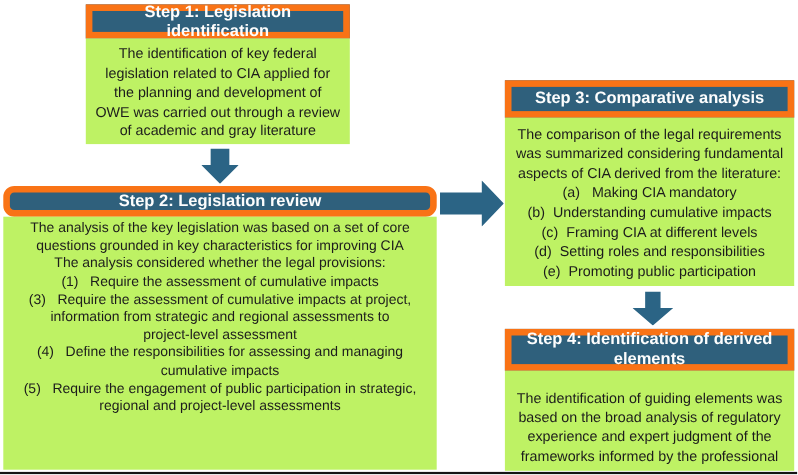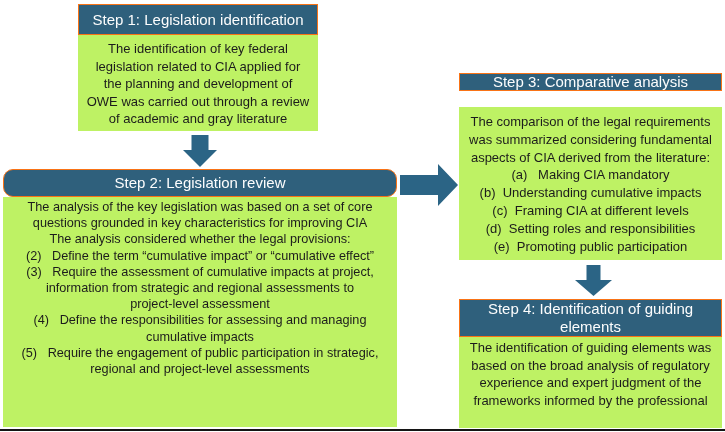--- a/index.html
+++ b/index.html
@@ -4,46 +4,46 @@
 <style>
   html,body{margin:0;padding:0;background:#ffffff;}
   .canvas{
     position:relative;width:725px;height:432px;background:#ffffff;
     font-family:"Liberation Sans",sans-serif;color:#1c1c1c;overflow:hidden;
   }
   .box{position:absolute;}
   .hdr{
     position:absolute;left:0;right:0;top:0;
     background:#2f607c;color:#fdfdfd;
-    border:1px solid #f97316;box-sizing:border-box;
+    border:6px solid #f97316;box-sizing:border-box;
     display:flex;align-items:center;justify-content:center;
-    text-align:center;font-size:15px;line-height:18px;font-weight:400;
+    text-align:center;font-size:15px;line-height:18px;font-weight:700;
   }
   .bdy{
     position:absolute;left:0;right:0;bottom:0;
     background:#bef264;box-sizing:border-box;
     text-align:center;
   }
   .line{white-space:pre-wrap;}
   
   .step1{left:78px;top:4px;width:240px;height:127px;}
   .step1 .hdr{height:31px;}
   .step1 .bdy{top:31px;padding-top:5px;font-size:13px;line-height:17.6px;}
   
   .step2{left:3px;top:169px;width:394px;height:258px;}
   .step2 .hdr{height:28px;border-radius:10px;}
   .step2 .bdy{top:28px;padding-top:2px;font-size:12.7px;line-height:16.2px;}
   
   .step3{left:459px;top:73px;width:263px;height:187px;}
-  .step3 .hdr{height:18px;}
+  .step3 .hdr{height:34px;}
   .step3 .bdy{top:34px;padding-top:6px;font-size:13px;line-height:17.8px;}
   
   .step4{left:459px;top:299px;width:263px;height:129px;}
   .step4 .hdr{height:38px;padding:0 12px;}
-  .step4 .bdy{top:38px;padding-top:2px;font-size:13px;line-height:17.6px;}
+  .step4 .bdy{top:38px;padding-top:16px;font-size:13px;line-height:17.6px;}
   .arrow{position:absolute;}
   .arrow polygon{fill:#2b6485;}
   .bottom-rule{position:absolute;left:0;top:429px;width:725px;height:2px;background:#141414;}
 </style>
 </head>
 <body>
 
 <div class="canvas">
 
   <div class="box step1">
@@ -60,21 +60,21 @@
   <svg class="arrow" style="left:183px;top:135px;" width="34" height="32" viewBox="0 0 34 32">
     <polygon points="8.5,0 25.5,0 25.5,15 34,15 17,32 0,15 8.5,15"></polygon>
   </svg>
 
   <div class="box step2">
     <div class="hdr">Step 2: Legislation review</div>
     <div class="bdy">
       <div class="line">The analysis of the key legislation was based on a set of core</div>
       <div class="line">questions grounded in key characteristics for improving CIA</div>
       <div class="line">The analysis considered whether the legal provisions:</div>
-      <div class="line">(2)   Define the term “cumulative impact” or “cumulative effect”</div>
+      <div class="line">(1)   Require the assessment of cumulative impacts</div>
       <div class="line">(3)   Require the assessment of cumulative impacts at project,</div>
       <div class="line">information from strategic and regional assessments to</div>
       <div class="line">project-level assessment</div>
       <div class="line">(4)   Define the responsibilities for assessing and managing</div>
       <div class="line">cumulative impacts</div>
       <div class="line">(5)   Require the engagement of public participation in strategic,</div>
       <div class="line">regional and project-level assessments</div>
     </div>
   </div>
 
@@ -94,21 +94,21 @@
       <div class="line">(d)  Setting roles and responsibilities</div>
       <div class="line">(e)  Promoting public participation</div>
     </div>
   </div>
 
   <svg class="arrow" style="left:575px;top:265px;" width="37" height="31" viewBox="0 0 37 31">
     <polygon points="11.5,0 25.5,0 25.5,15 37,15 18.5,31 0,15 11.5,15"></polygon>
   </svg>
 
   <div class="box step4">
-    <div class="hdr">Step 4: Identification of  guiding elements</div>
+    <div class="hdr">Step 4: Identification of  derived elements</div>
     <div class="bdy">
       <div class="line">The identification of guiding elements was</div>
       <div class="line">based on the broad analysis of regulatory</div>
       <div class="line">experience and expert judgment of the</div>
       <div class="line">frameworks informed by the professional</div>
     </div>
   </div>
 
   <div class="bottom-rule"></div>
 </div>

